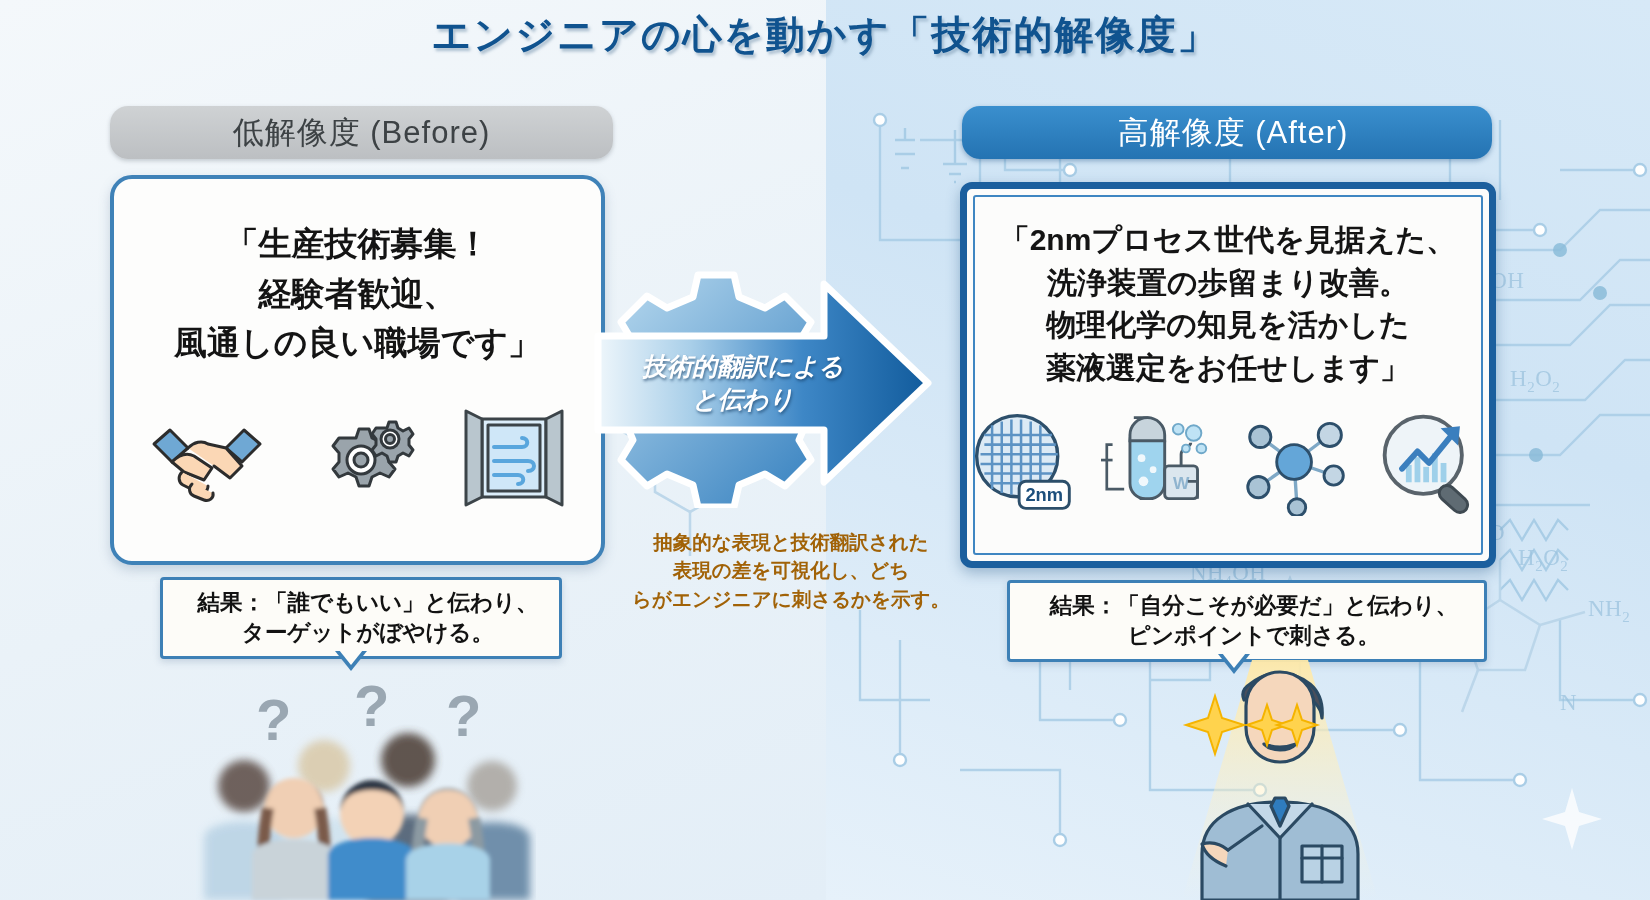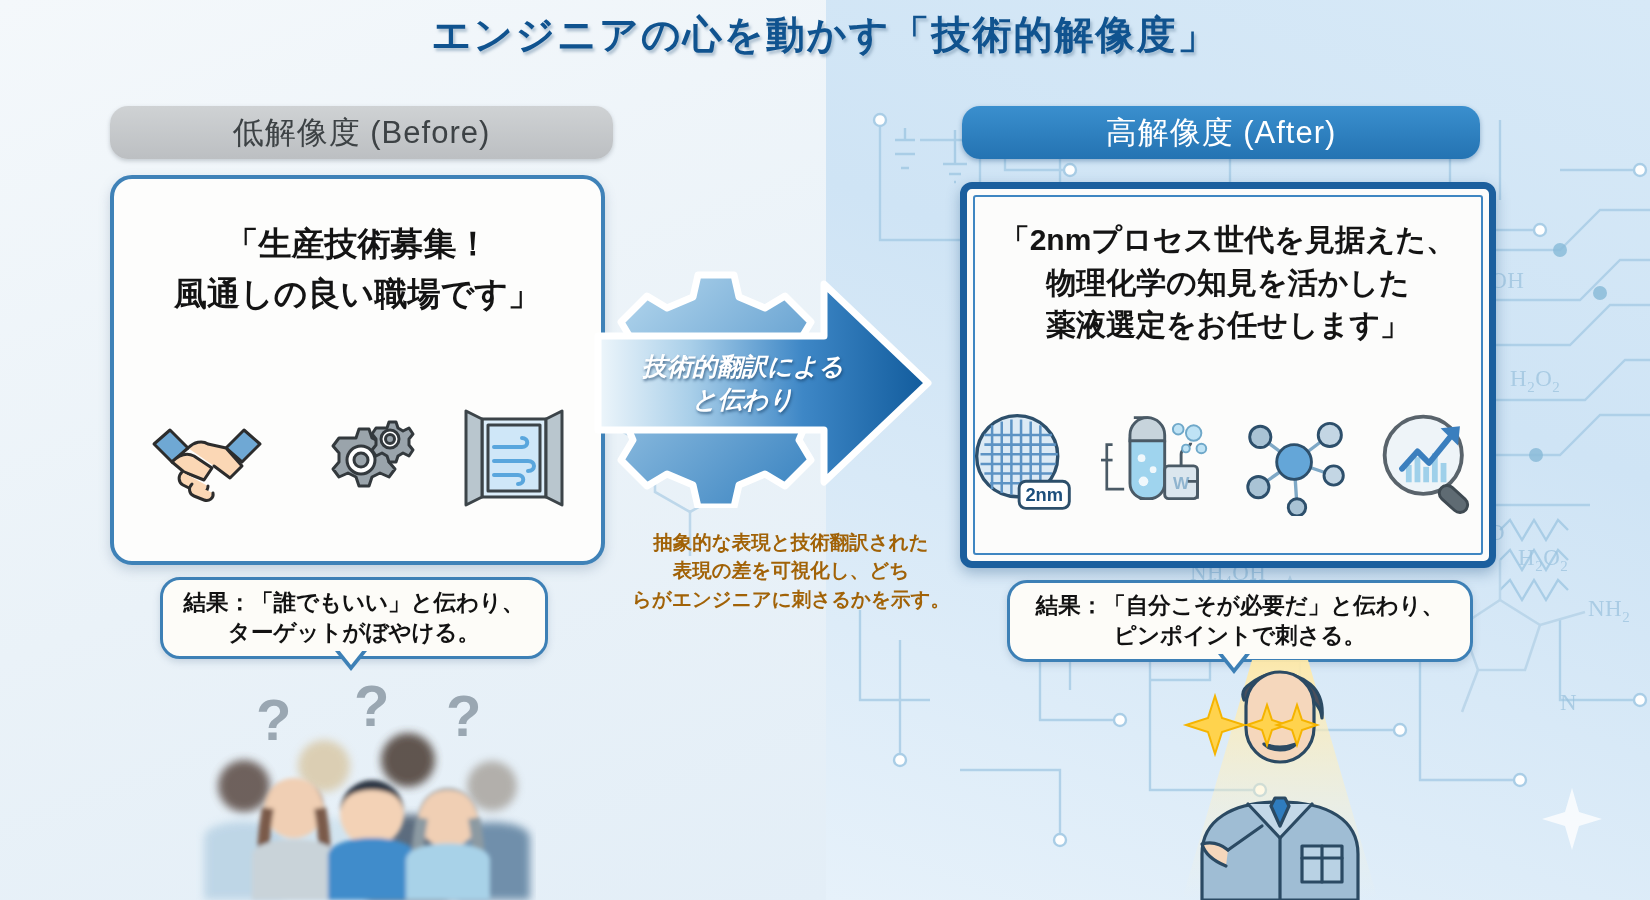--- a/index.html
+++ b/index.html
@@ -43,20 +43,21 @@
     left:110px;top:106px;width:503px;
     background:linear-gradient(180deg,#cfd2d4 0%,#bcbfc2 100%);
     color:#3d4245;
     box-shadow:0 2px 4px rgba(90,100,110,.3);
   }
   .pill-after{
     left:962px;top:106px;width:518px;
     background:linear-gradient(180deg,#3a8fce 0%,#2473b2 100%);
     color:#ffffff;
     box-shadow:0 2px 5px rgba(30,80,130,.4);
+    padding-left:12px;
   }
 
   
   .panel-before{
     position:absolute;left:110px;top:175px;width:487px;height:382px;
     background:#fdfdfc;border:4px solid #3f82b8;border-radius:22px;
     box-shadow:0 5px 12px rgba(90,120,150,.28);
   }
   .panel-after-outer{
     position:absolute;left:960px;top:182px;width:522px;height:372px;
@@ -92,23 +93,24 @@
 
   
   .center-caption{
     position:absolute;left:620px;top:528px;width:342px;text-align:center;
     font-size:19.5px;font-weight:bold;color:#a16207;line-height:1.45;
   }
 
   
   .bubble{
     position:absolute;background:#fdfcf8;border:3px solid #3d80b6;
-    border-radius:20px;display:flex;align-items:center;justify-content:center;
+    border-radius:4px;display:flex;align-items:center;justify-content:center;
     text-align:center;font-weight:bold;color:#121212;
     box-shadow:0 3px 7px rgba(90,120,150,.25);
+    padding-left:14px;
   }
   .bubble-left{left:160px;top:577px;width:382px;height:76px;font-size:22.5px;line-height:1.32;}
   .bubble-right{left:1007px;top:580px;width:460px;height:76px;font-size:22.5px;line-height:1.32;}
   .bubble-tail{
     position:absolute;width:0;height:0;border-left:16px solid transparent;
     border-right:16px solid transparent;border-top:20px solid #3d80b6;
   }
   .bubble-tail:after{
     content:"";position:absolute;left:-12px;top:-21px;width:0;height:0;
     border-left:12px solid transparent;border-right:12px solid transparent;
@@ -226,20 +228,21 @@
     <span>低解像度 (Before)</span>
   </div>
 
   <div class="pill pill-after">
     <span>高解像度 (After)</span>
   </div>
 
   <div class="panel-before">
     <div class="quote-before">
       <span class="qline">「生産技術募集！</span>
+      <span class="qline">経験者歓迎、</span>
       <span class="qline">風通しの良い職場です」</span>
     </div>
 
     <div class="icon-row icon-row-before">
 
       <svg width="118" height="95" viewBox="0 0 118 95">
         <g stroke="#2c2c2c" stroke-width="3" stroke-linejoin="round" stroke-linecap="round">
           <path d="M6 32 L22 18 L40 36 L24 50 Z" fill="#6fa8d4"></path>
           <path d="M112 32 L96 18 L78 36 L94 50 Z" fill="#6fa8d4"></path>
           <path d="M40 36 C46 30, 54 28, 60 32 L78 36 L94 54 L82 66 L66 54" fill="#fbd7b5"></path>
@@ -274,20 +277,21 @@
         </g>
       </svg>
     </div>
   </div>
 
   <div class="panel-after-outer">
     <div class="panel-after-inner"></div>
 
     <div class="quote-after">
       <span class="qline">「2nmプロセス世代を見据えた、</span>
+      <span class="qline">洗浄装置の歩留まり改善。</span>
       <span class="qline">物理化学の知見を活かした</span>
       <span class="qline">薬液選定をお任せします」</span>
     </div>
 
     <div class="icon-row icon-row-after">
 
       <svg width="112" height="108" viewBox="0 0 112 108">
         <circle cx="52" cy="48" r="42" fill="#dceaf5" stroke="#2d4f6b" stroke-width="3.5"></circle>
         <g stroke="#5d93c4" stroke-width="2.6">
           <path d="M18 26 H88 M18 36 H92 M14 46 H94 M14 56 H92 M18 66 H88 M24 76 H82"></path>

